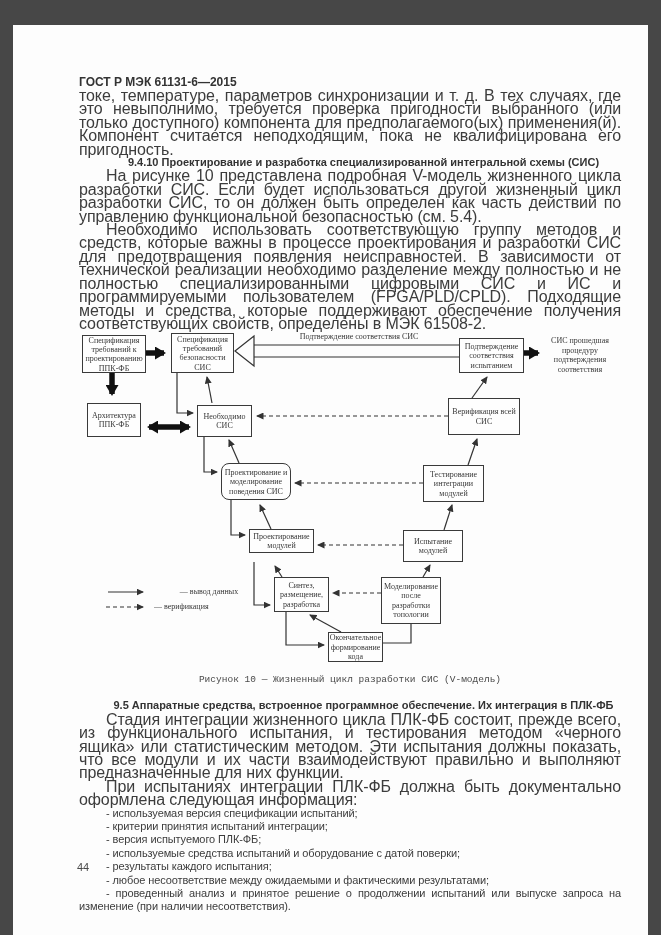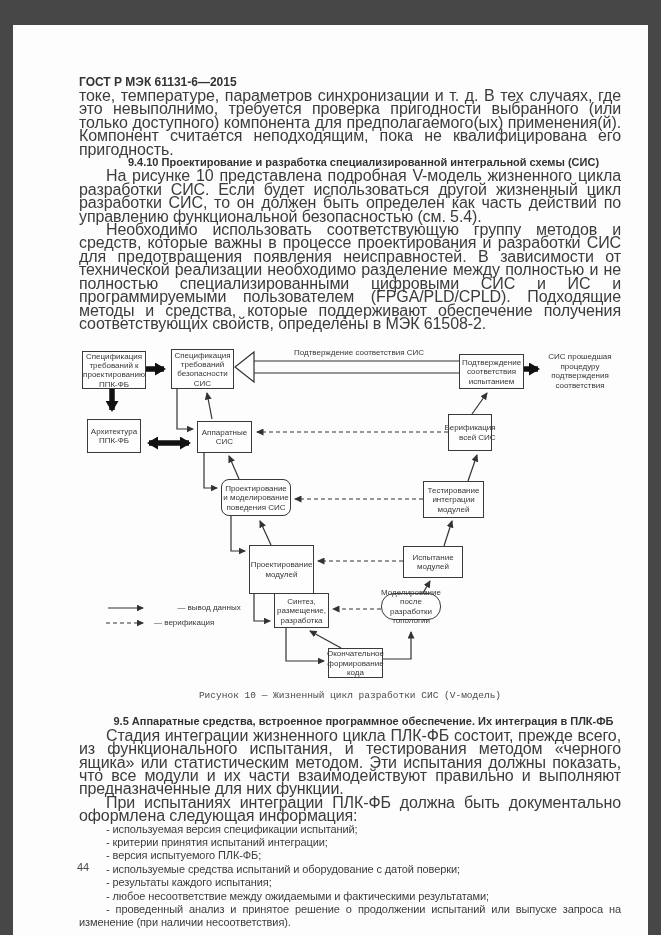--- a/index.html
+++ b/index.html
@@ -21,21 +21,21 @@
     letter-spacing:-0.1px;
   }
   p.ind{text-indent:27px;}
   .h2{
     font-size:11px;line-height:13.4px;font-weight:bold;color:#333;
     margin:0;padding-left:27px;text-align:center;
   }
   .mt15{margin-top:15px;}
   .mt10{margin-top:10px;}
   .mt13{margin-top:13px;}
-  .mt8{margin-top:16px;}
+  .mt8{margin-top:0;font-family:Liberation Serif, serif;}
   .mt5{margin-top:5px;font-family:Liberation Mono, monospace;}
   .listitem{font-size:11px;line-height:13.4px;text-indent:27px;text-align:justify;letter-spacing:-0.1px;}
   .caption{font-size:9.5px;color:#4a4a4a;text-align:center;line-height:13px;}
   .pagenum{position:absolute;left:64px;top:836px;font-size:11px;color:#4a4a4a;}
 
   
   .diagram{position:relative;width:543px;height:338px;}
   .diagram svg{position:absolute;left:0;top:0;}
   .dbox{
     position:absolute;box-sizing:border-box;
@@ -117,29 +117,29 @@
 
       <g stroke="#333" stroke-width="1.2" fill="none">
         <line x1="29" y1="262" x2="64" y2="262" marker-end="url(#ah)"></line>
         <line x1="27" y1="277" x2="64" y2="277" marker-end="url(#ah)" stroke-dasharray="4,3"></line>
       </g>
     </svg>
 
     <div class="dbox" style="left:3px;top:5px;width:64px;height:38px;">Спецификация требований к проектированию ППК-ФБ</div>
     <div class="dbox" style="left:92px;top:3px;width:63px;height:40px;">Спецификация требований безопасности СИС</div>
     <div class="dbox" style="left:8px;top:73px;width:54px;height:34px;">Архитектура ППК-ФБ</div>
-    <div class="dbox" style="left:118px;top:75px;width:55px;height:32px;">Аппаратные СИС</div>
+    <div class="dbox" style="left:118px;top:75px;width:55px;height:32px;">Необходимо СИС</div>
     <div class="dbox" style="left:380px;top:8px;width:65px;height:35px;">Подтверждение соответствия испытанием</div>
-    <div class="dbox" style="left:369px;top:68px;width:44px;height:37px;text-align:right;">Верификация всей СИС</div>
+    <div class="dbox" style="left:369px;top:68px;width:72px;height:37px;">Верификация всей СИС</div>
     <div class="dbox" style="left:142px;top:133px;width:70px;height:37px;border-radius:8px;">Проектирование и моделирование поведения СИС</div>
     <div class="dbox" style="left:344px;top:135px;width:61px;height:37px;">Тестирование интеграции модулей</div>
-    <div class="dbox" style="left:170px;top:199px;width:65px;height:49px;">Проектирование модулей</div>
+    <div class="dbox" style="left:170px;top:199px;width:65px;height:24px;">Проектирование модулей</div>
     <div class="dbox" style="left:324px;top:200px;width:60px;height:32px;">Испытание модулей</div>
     <div class="dbox" style="left:195px;top:247px;width:55px;height:35px;">Синтез, размещение, разработка</div>
-    <div class="dbox" style="left:302px;top:247px;width:60px;height:27px;border-radius:13px;">Моделирование после разработки топологии</div>
+    <div class="dbox" style="left:302px;top:247px;width:60px;height:47px;">Моделирование после разработки топологии</div>
     <div class="dbox" style="left:249px;top:302px;width:55px;height:30px;">Окончательное формирование кода</div>
 
     <div class="dtext" style="left:210px;top:2px;width:140px;">Подтверждение соответствия СИС</div>
     <div class="dtext" style="left:466px;top:6px;width:70px;">СИС прошедшая процедуру подтверждения соответствия</div>
 
     <div class="dtext" style="left:75px;top:257px;width:110px;text-align:center;">— вывод данных</div>
     <div class="dtext" style="left:75px;top:272px;width:110px;text-align:left;">— верификация</div>
   </div>
 
   <div class="caption mt5">Рисунок 10 — Жизненный цикл разработки СИС (V-модель)</div>

